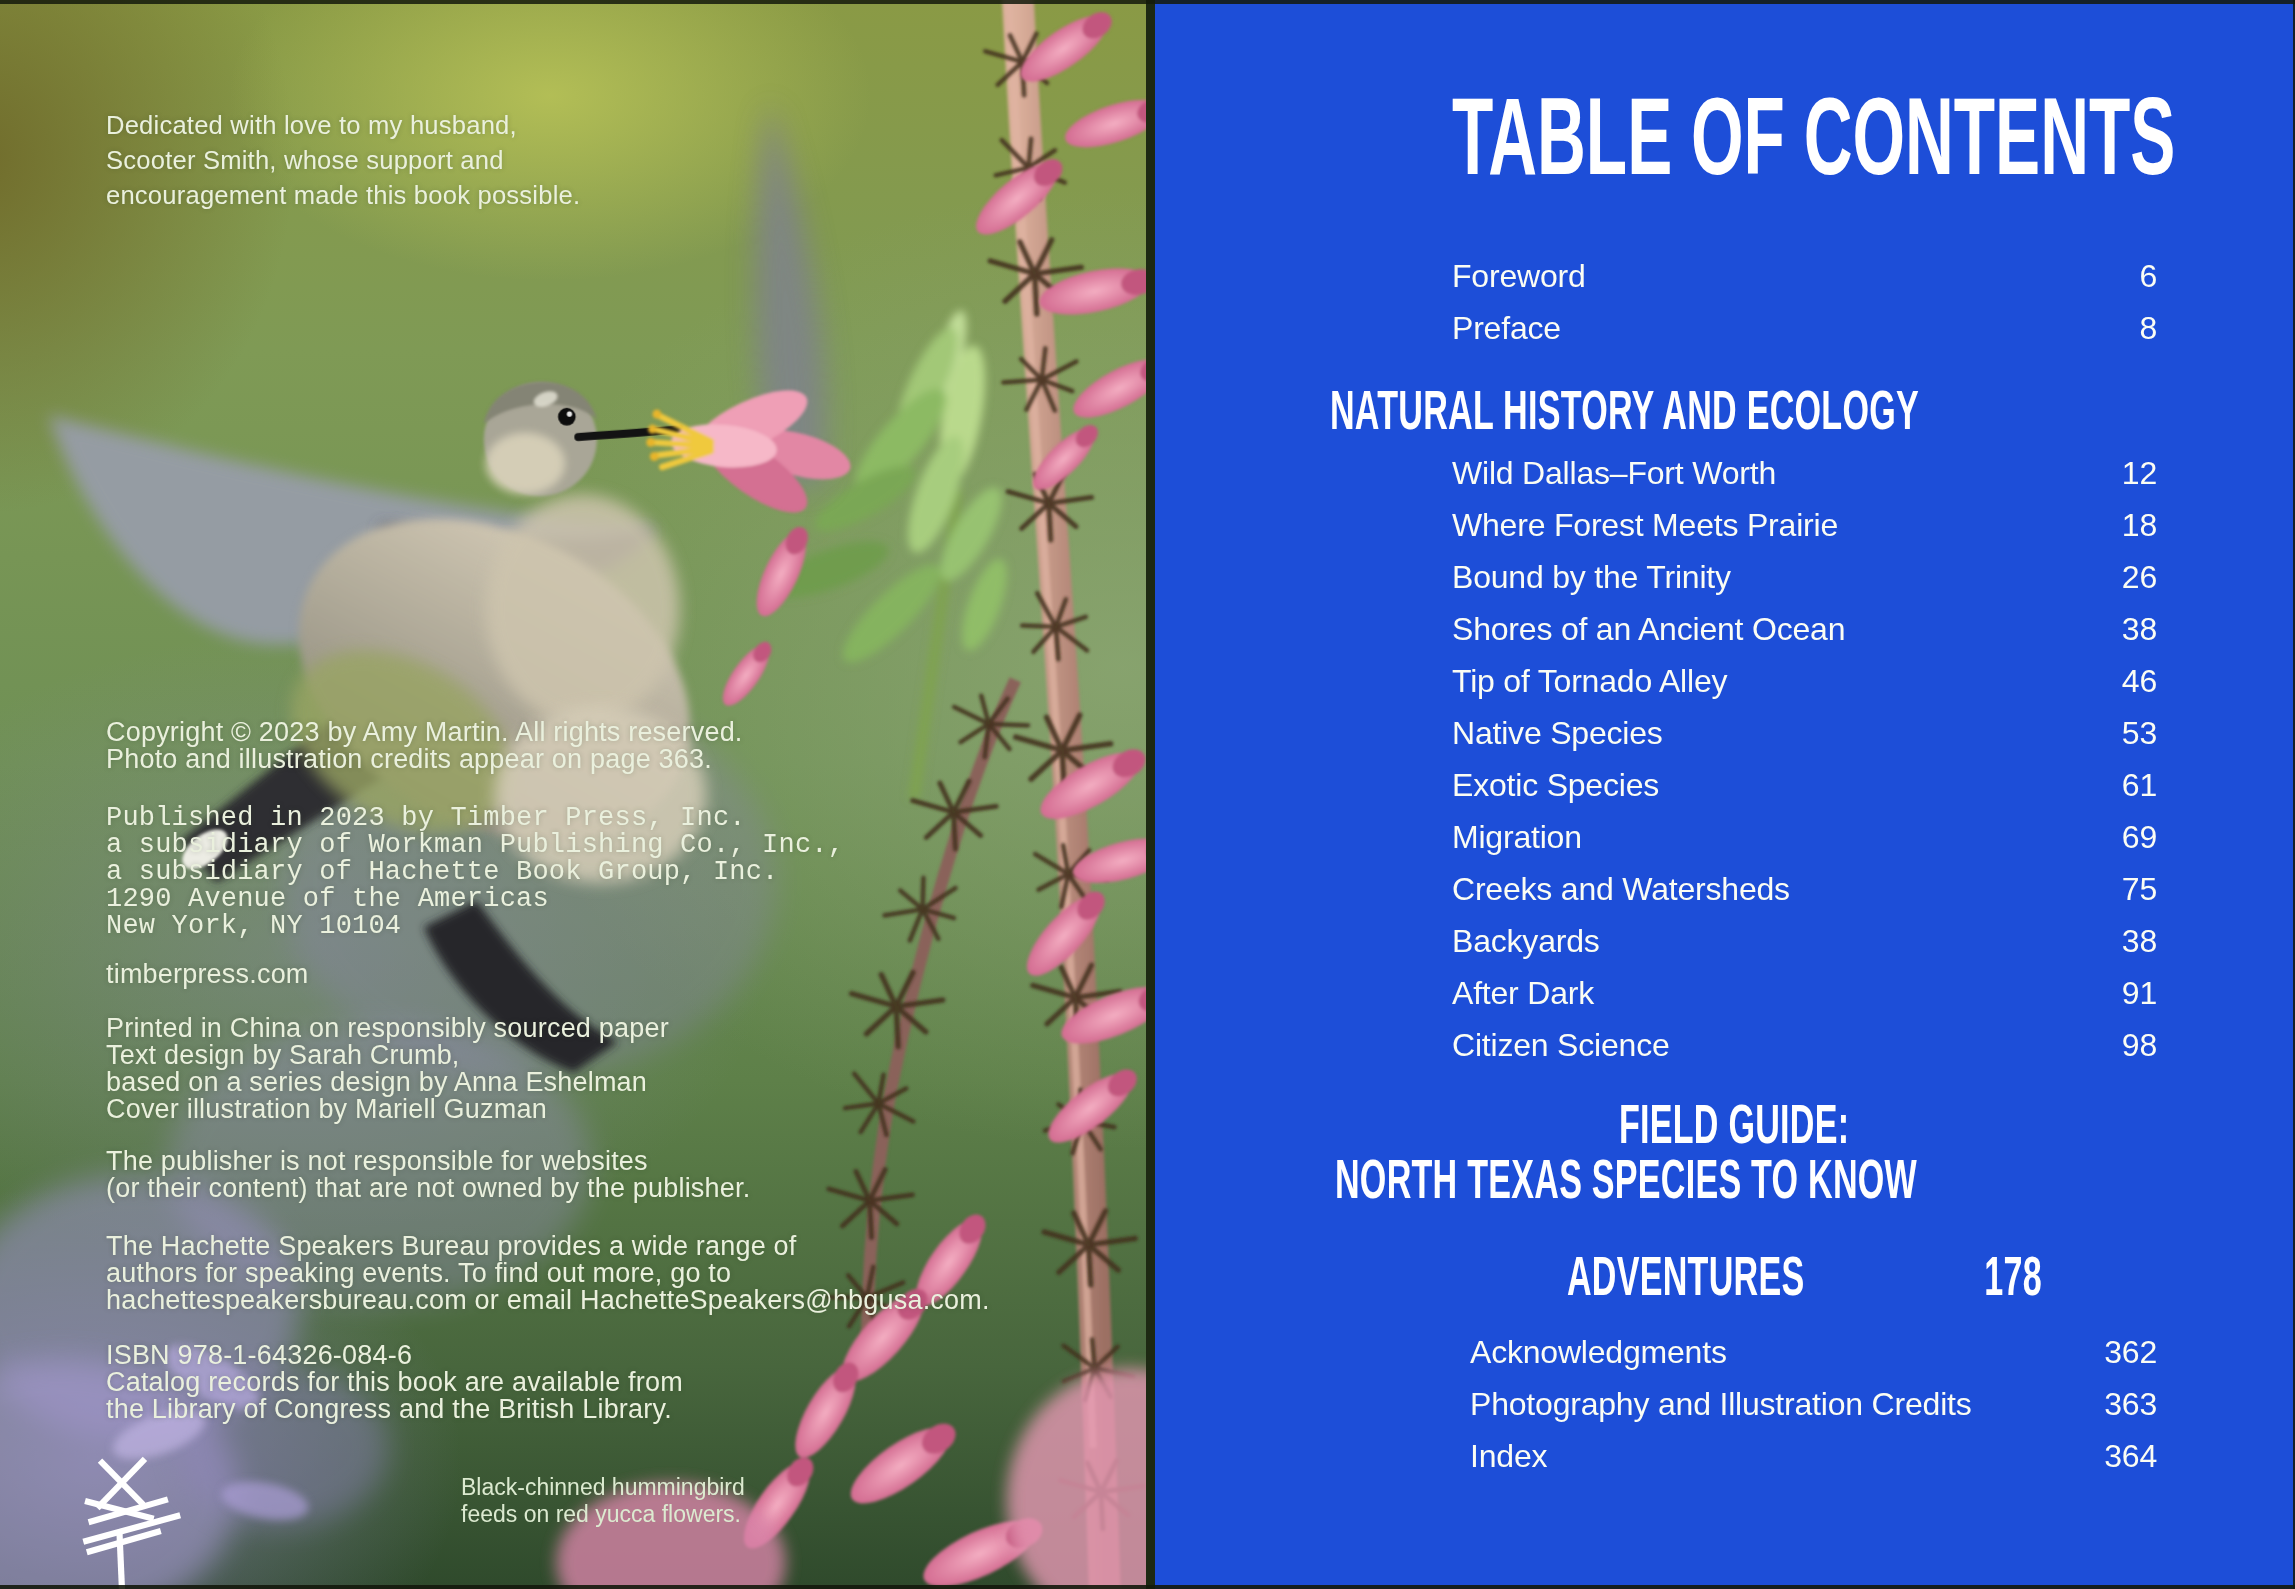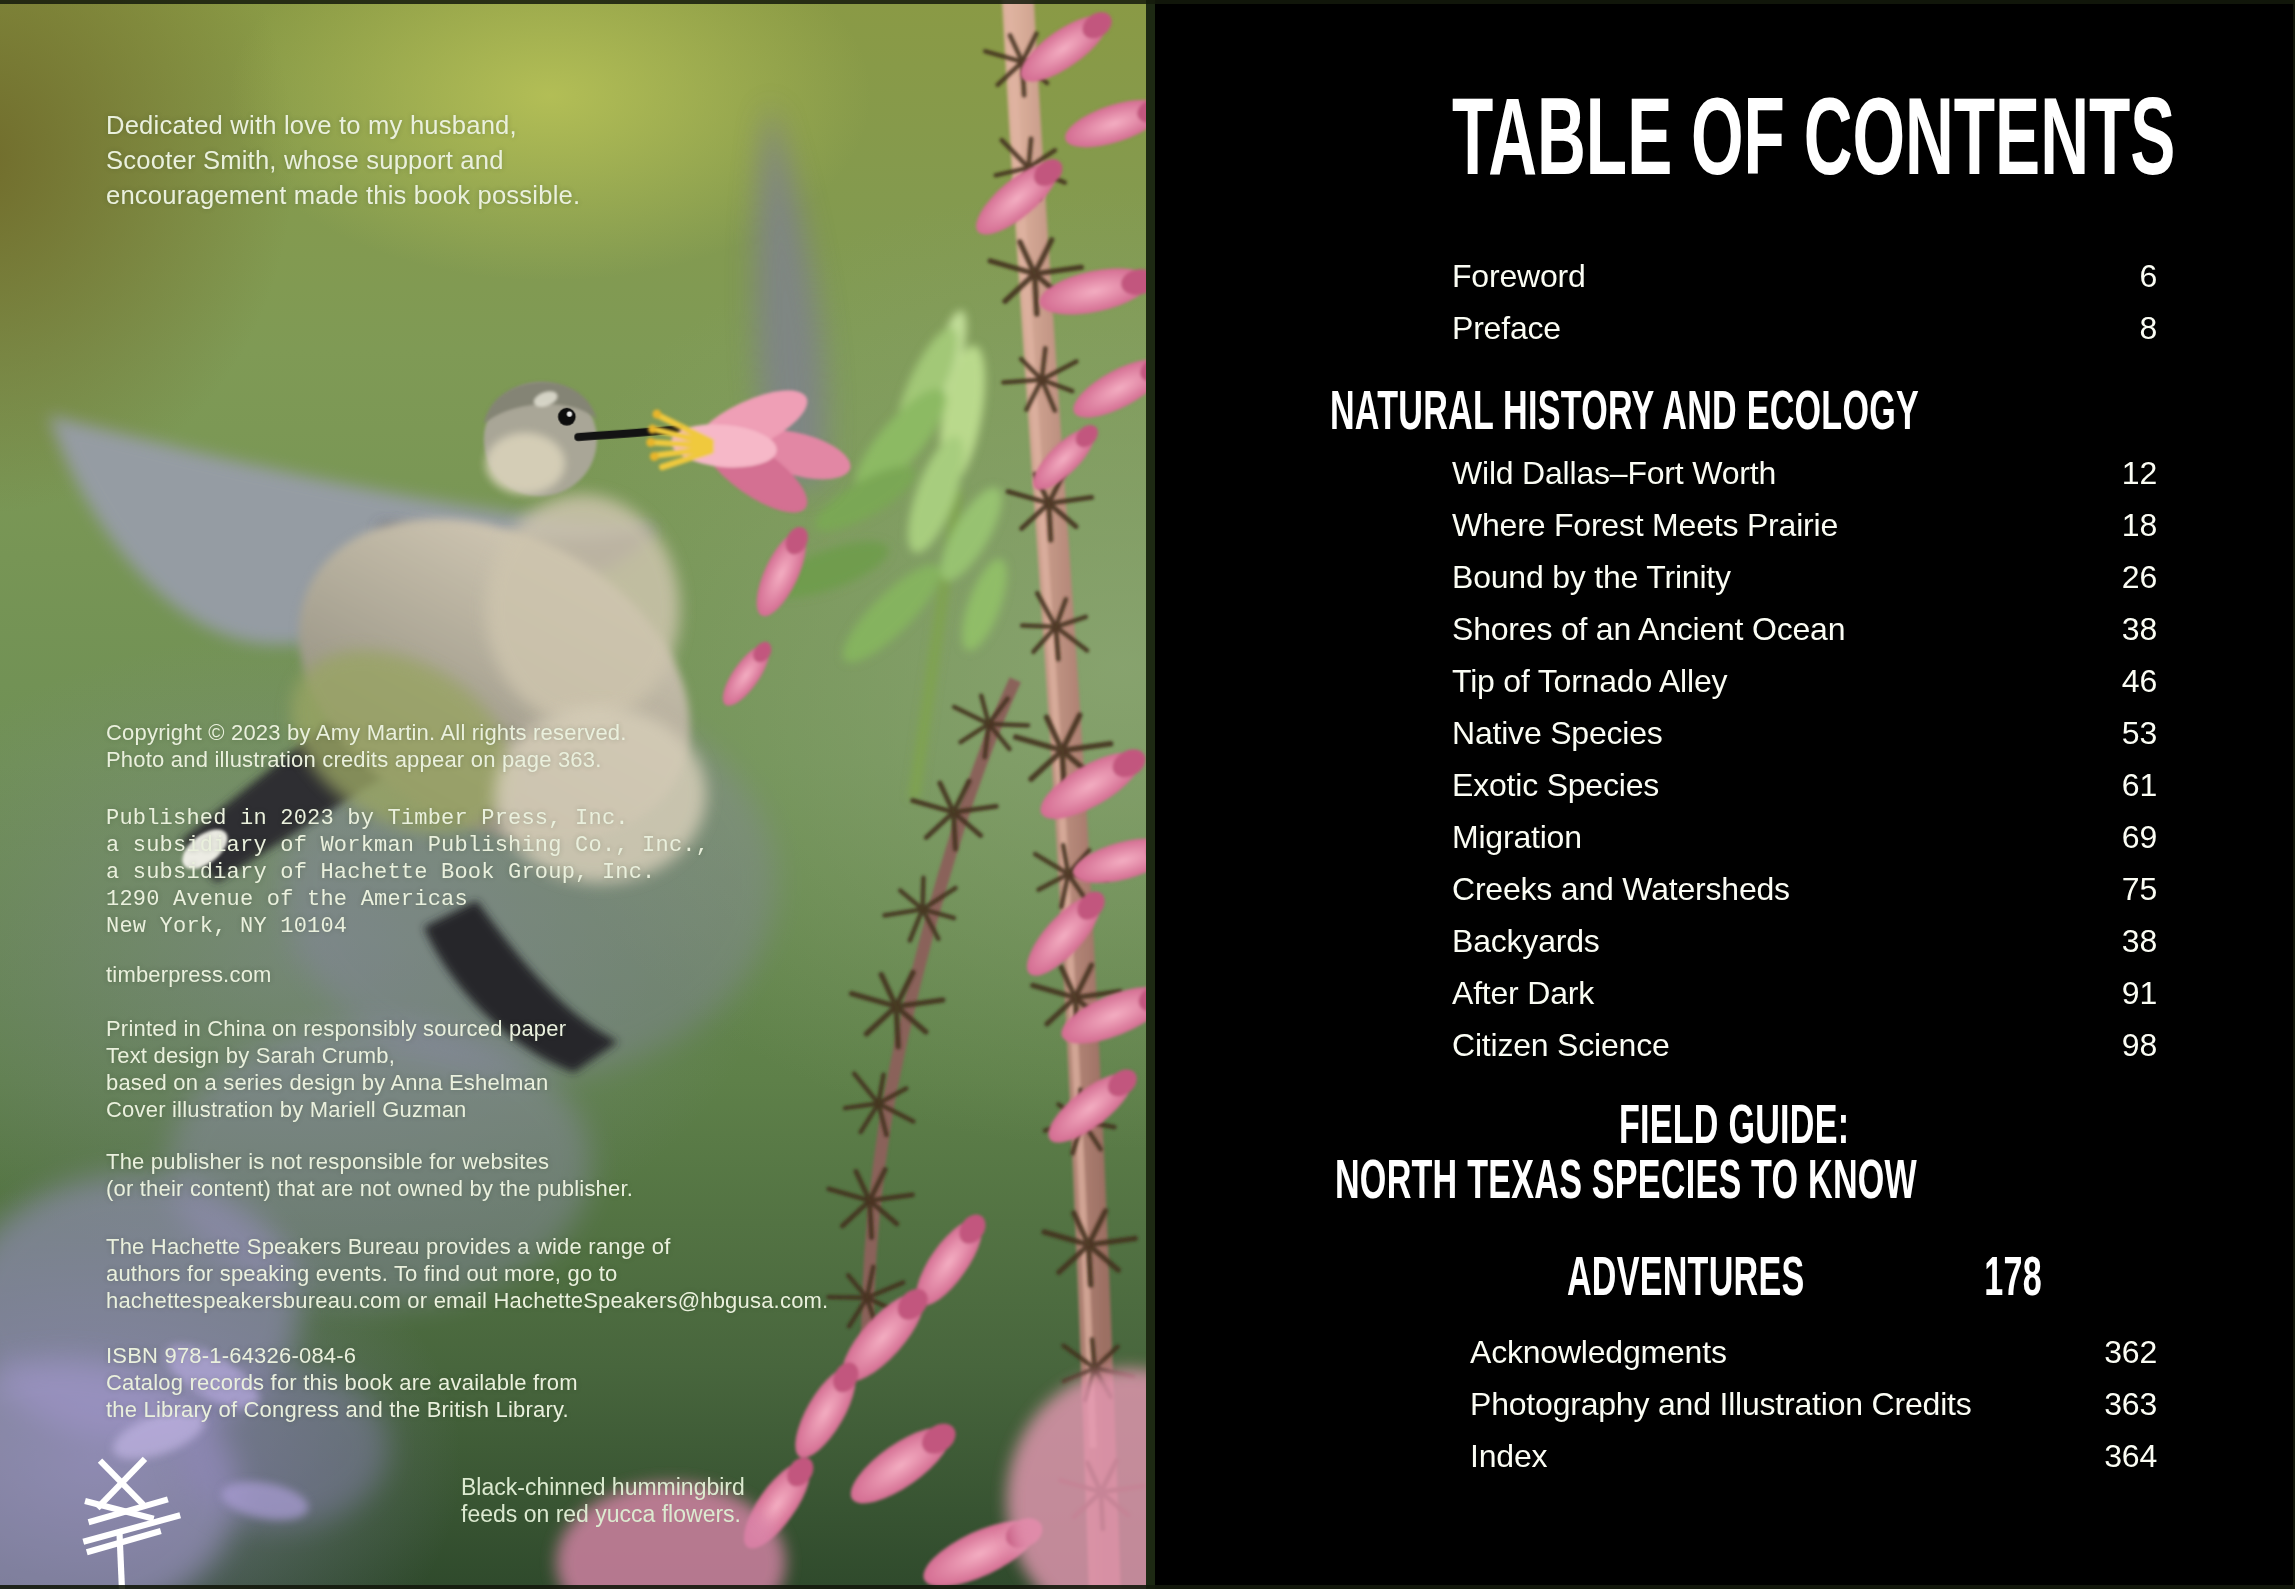--- a/index.html
+++ b/index.html
@@ -10,21 +10,21 @@
   .photo-bg{position:absolute;inset:0;
     background:
       radial-gradient(ellipse 459px 265px at 48% 6%, rgba(186,196,88,.85), rgba(186,196,88,0) 70%),
       radial-gradient(ellipse 441px 494px at -2% 10%, rgba(112,106,42,.95), rgba(112,106,42,0) 72%),
       radial-gradient(ellipse 671px 459px at 26% 60%, rgba(145,138,185,.38), rgba(145,138,185,0) 70%),
       radial-gradient(ellipse 494px 371px at 8% 92%, rgba(152,142,202,.55), rgba(152,142,202,0) 75%),
       radial-gradient(ellipse 795px 618px at 98% 42%, rgba(142,168,118,.75), rgba(142,168,118,0) 78%),
       linear-gradient(180deg,#8a9a45 0%,#7f9a55 22%,#6f9055 48%,#5e8049 68%,#48663d 86%,#2f4a2c 100%);}
   .photo-svg{position:absolute;inset:0;}
   .block{position:absolute;left:106px;white-space:pre-line;color:#eaf0dd;
-         font-size:22px;line-height:27px;letter-spacing:0.2px;
+         font-size:27px;line-height:27px;letter-spacing:0.2px;
          text-shadow:0 0 5.3px rgba(40,60,30,.25);}
   .dedication{top:108px;font-size:25.6px;line-height:35px;}
   .b-copyright{top:719px;}
   .b-publisher{top:805px;font-family:Liberation Mono, monospace;}
   .b-website{top:961px;}
   .b-printing{top:1015px;}
   .b-disclaimer{top:1148px;}
   .b-speakers{top:1233px;}
   .b-isbn{top:1342px;}
   .caption{position:absolute;left:461px;top:1474px;white-space:pre-line;
@@ -257,21 +257,21 @@
         <line x1="12" y1="116" x2="96" y2="92"></line>
       </g>
     </svg>
 
     <div class="caption">Black-chinned hummingbird
 feeds on red yucca flowers.</div>
   </div>
 
   <div class="gutter"></div>
 
-  <div class="page-right" style="background:#000000;">
+  <div class="page-right" style="background:#1d4ed8;">
     <h1 class="toc-title"><span class="cond">TABLE OF CONTENTS</span></h1>
 
     <div class="rows-front">
 
         <div class="row">
           <span>Foreword</span>
           <span>6</span>
         </div>
 
         <div class="row">

